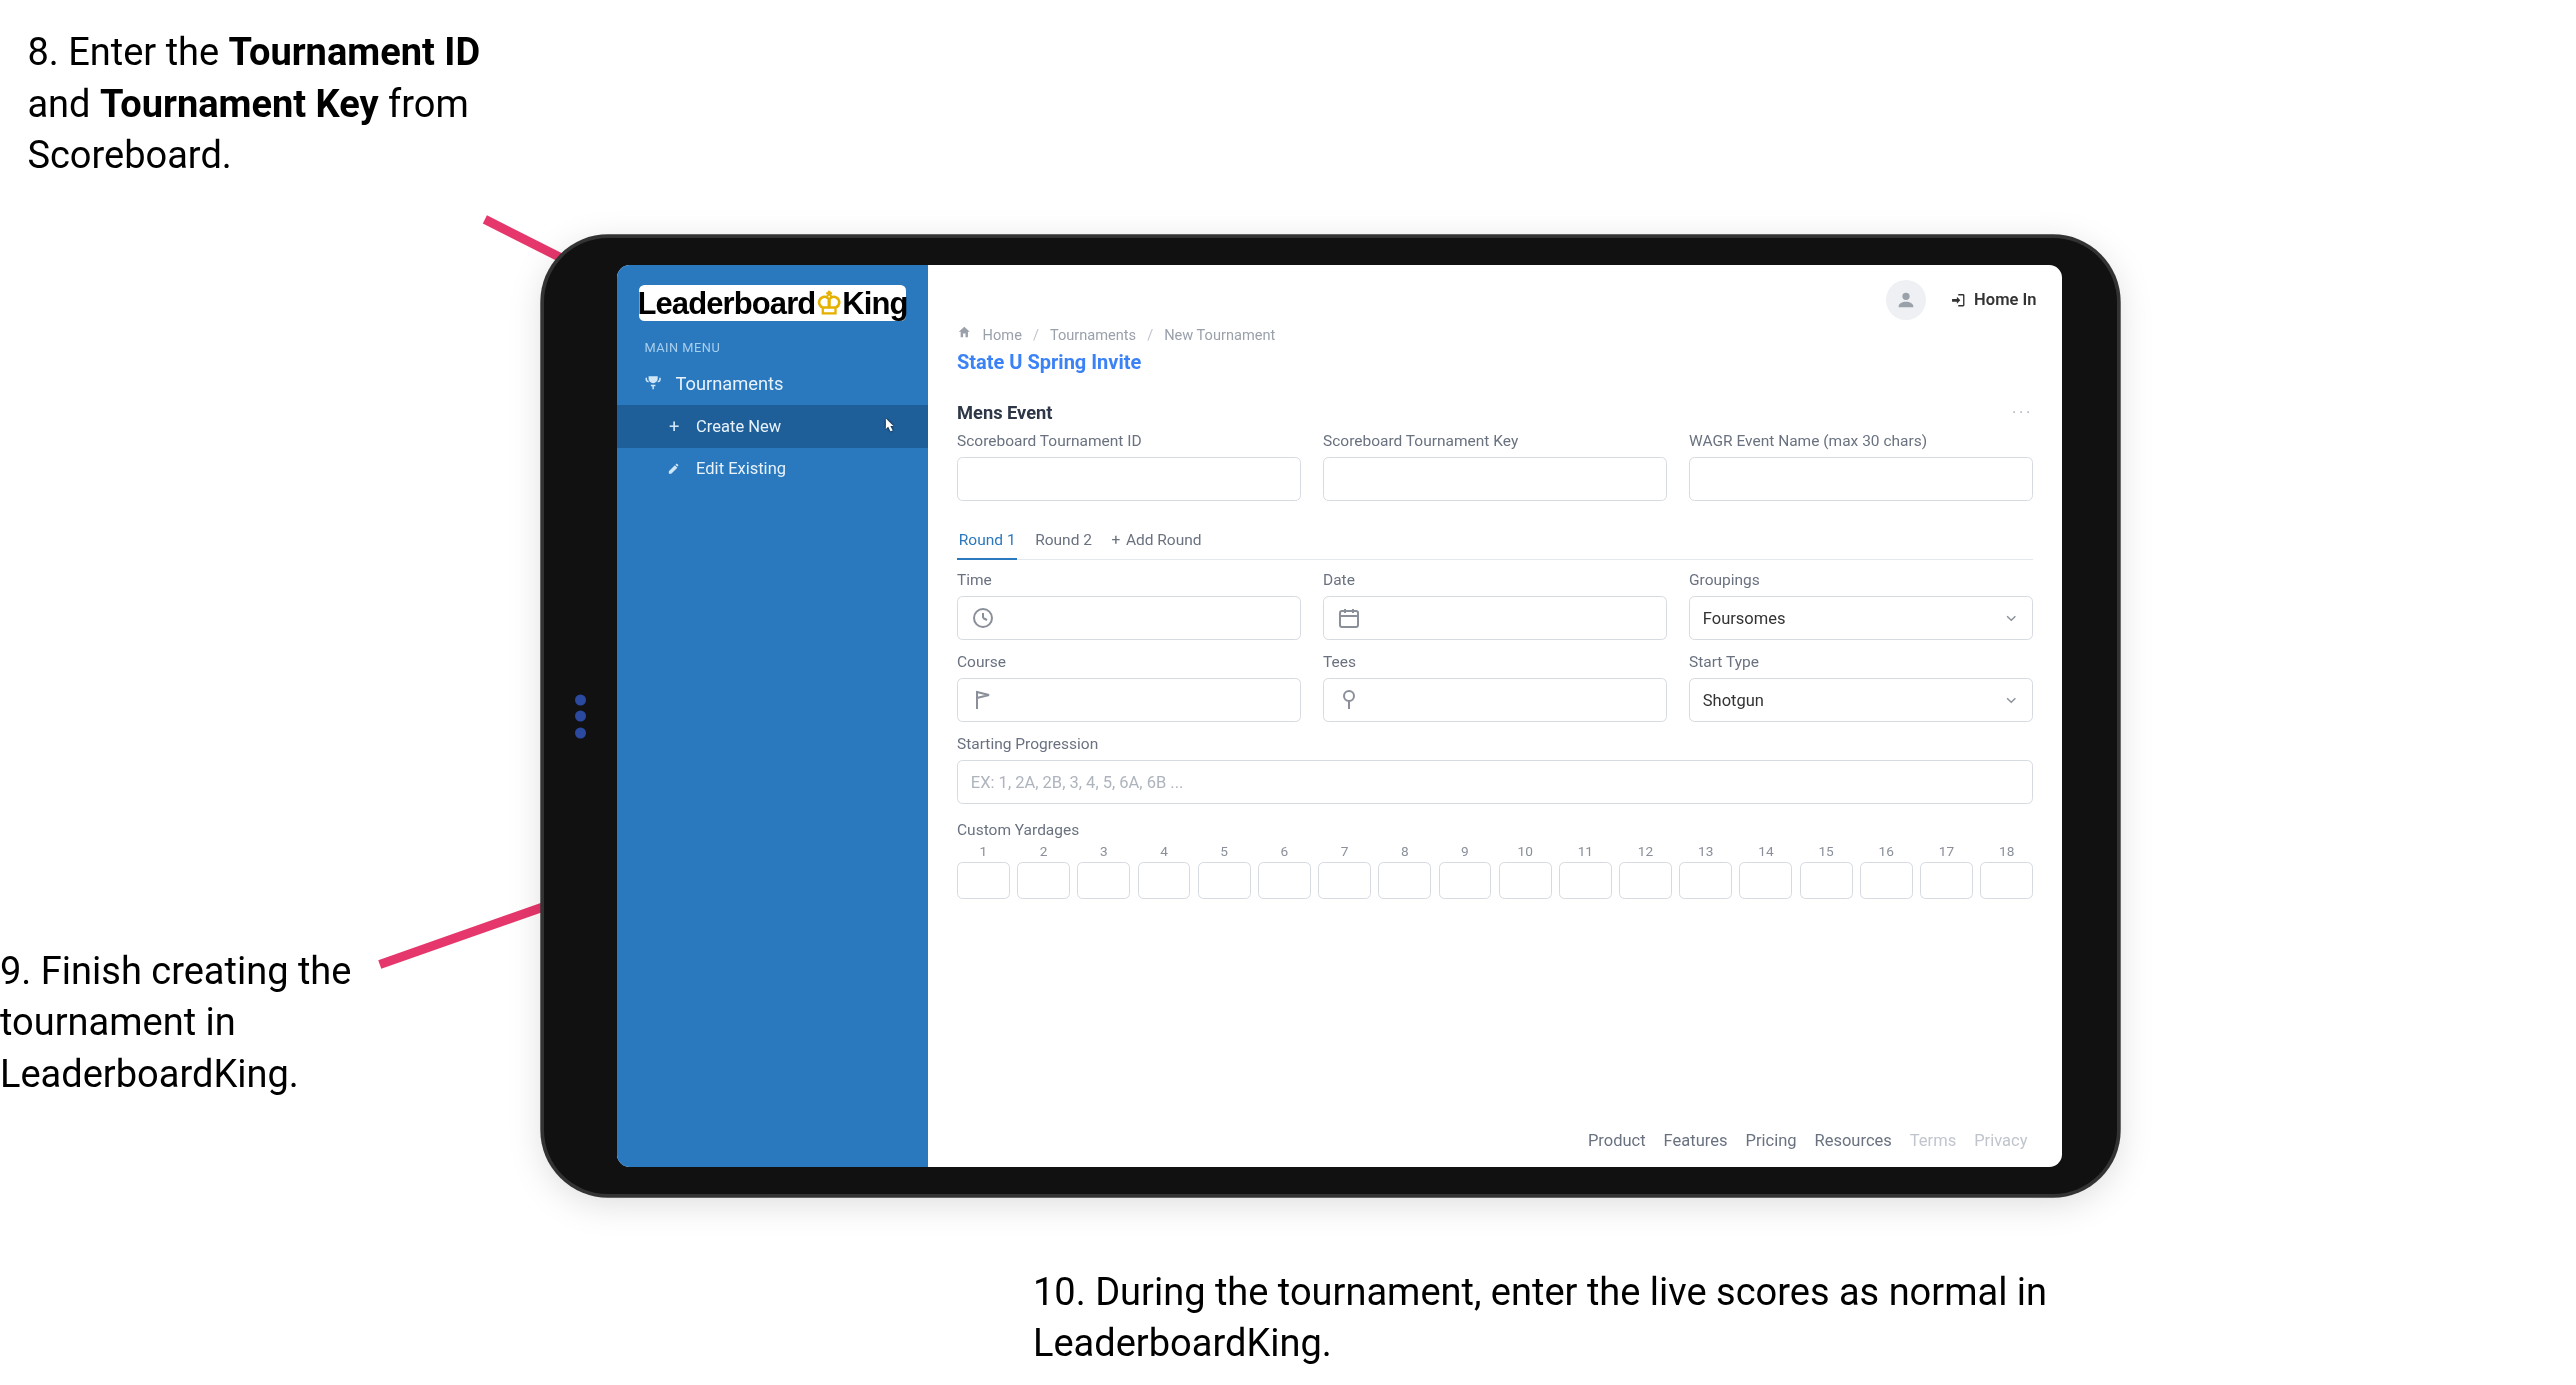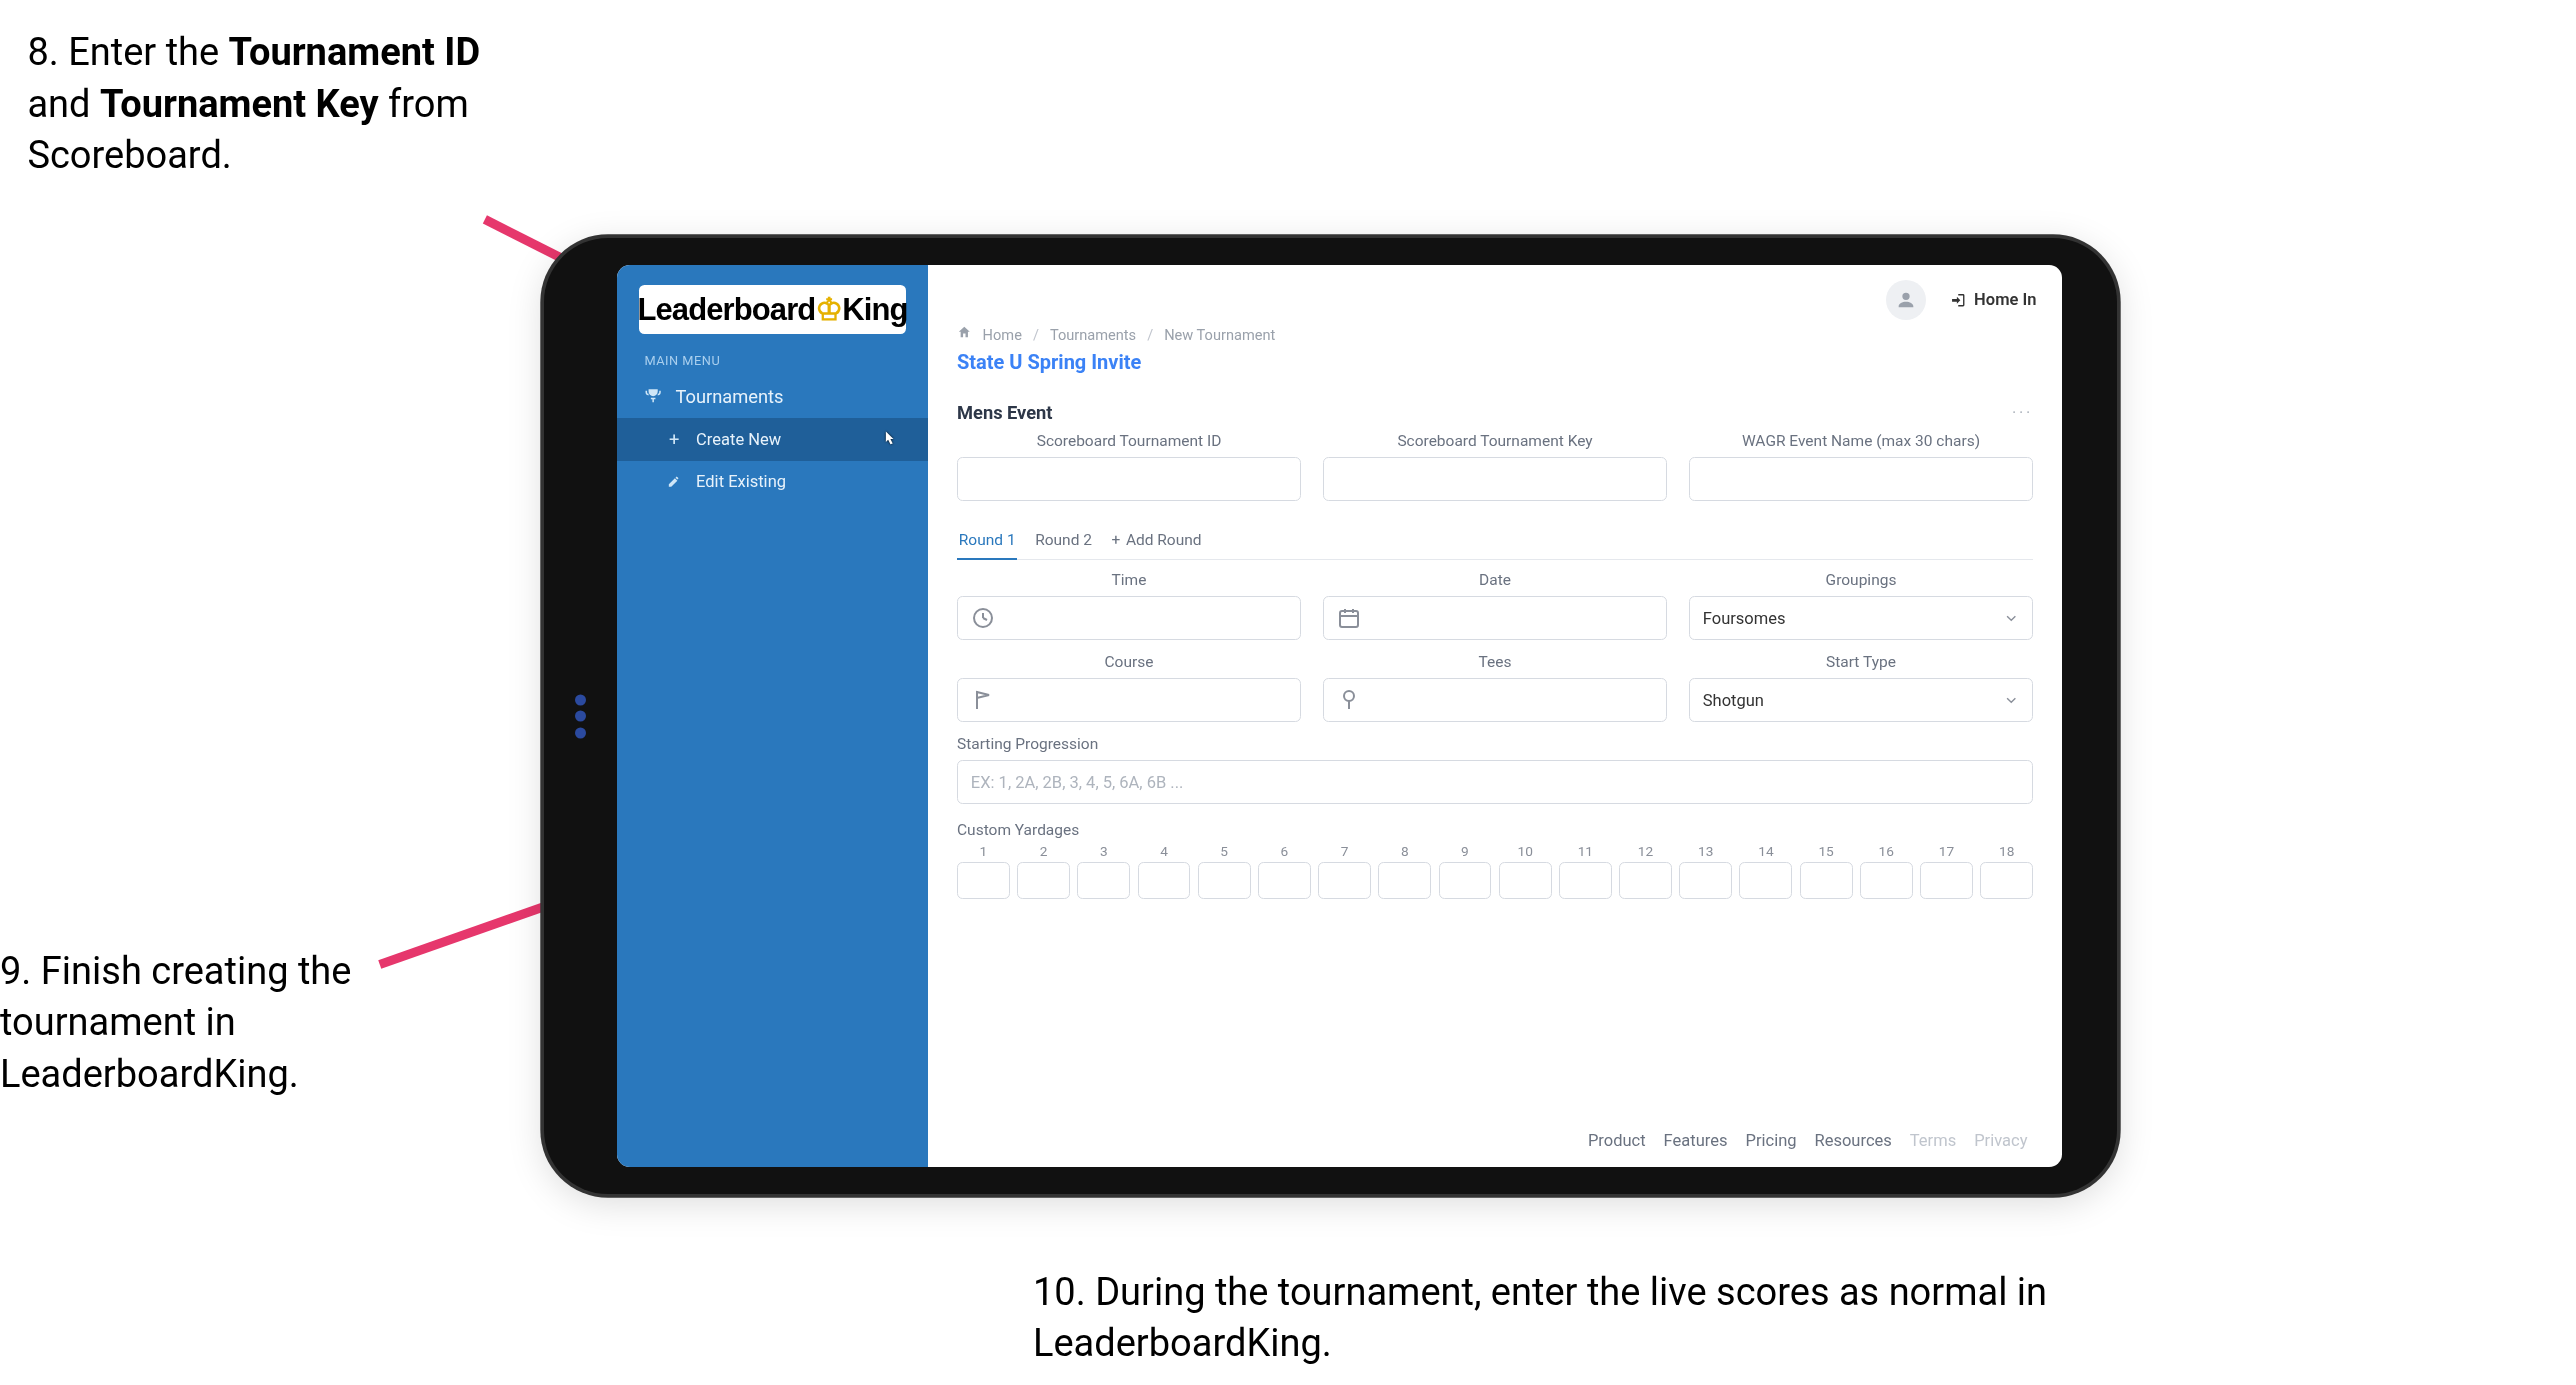--- a/index.html
+++ b/index.html
@@ -62,21 +62,21 @@
     color:#fff;
     padding:20px 0 0 0;
     position:relative;
   }
   .logo-box {
     margin:0 22px 18.3px 22px;
     background:#fff;
     border-radius:5.5px;
     padding:3.7px 9.1px;
     display:flex; align-items:center; justify-content:center;
-    height:49px;
+    height:36px;
   }
   .logo-text {
     font-family: "Brush Script MT", cursive, sans-serif;
     font-size:31px; font-weight:900; color:#000;
     letter-spacing:-0.9px;
   }
   .logo-text .crown { color:#e5b100; }
 
   .menu-label { font-size:12.8px; color:#a9cfee; margin:12.8px 27.4px 7.3px; letter-spacing:0.5px; }
   .menu-item {
@@ -129,21 +129,21 @@
 
   h1.title {
     font-size:20px; font-weight:700; color:#3b82f6; margin-bottom:23px;
   }
   .section-head {
     display:flex; justify-content:space-between; align-items:center; margin:5.5px 0 9.1px;
   }
   .section-head .label { font-weight:700; color:#2d3748; font-size:18.3px; }
   .section-head .dots { color:#aeb4bd; letter-spacing:2.7px; font-size:16.5px; }
 
-  .row { display:flex; gap:22px; margin-bottom:12.8px;text-align:center; }
+  .row { display:flex; gap:22px; margin-bottom:12.8px; }
   .field { flex:1; display:flex; flex-direction:column; gap:7.3px; }
   .field-label { font-size:15.5px; color:#6a7280; }
   .input, .select {
     height:44px; border:0.9px solid #d6dae1; border-radius:5.5px;
     background:#fff; padding:0 12.8px; display:flex; align-items:center; gap:11px;
     color:#333; font-size:16.5px;
   }
   .input .icon, .select .icon { width:24px; height:24px; display:inline-flex; align-items:center; justify-content:center; }
   .input .icon svg, .select .icon svg { stroke:#8a8f99; fill:none; stroke-width:2; }
   .select { justify-content:space-between; }

